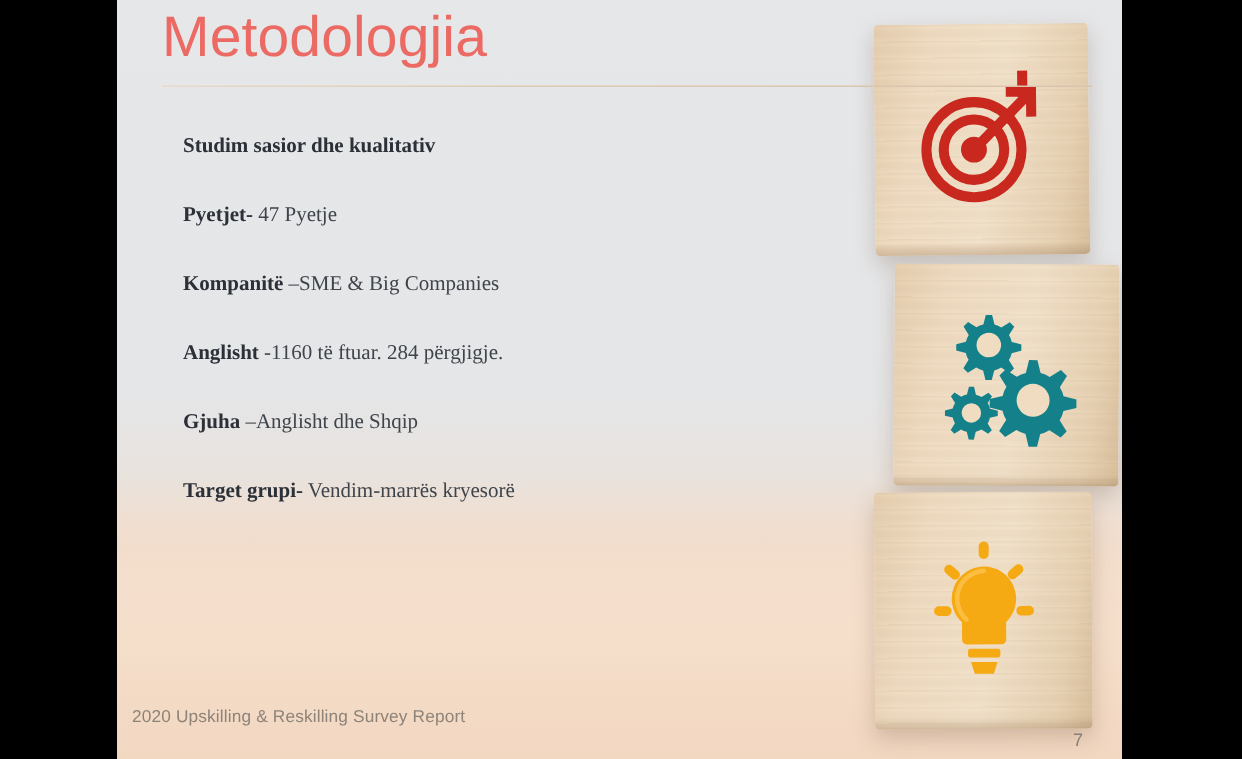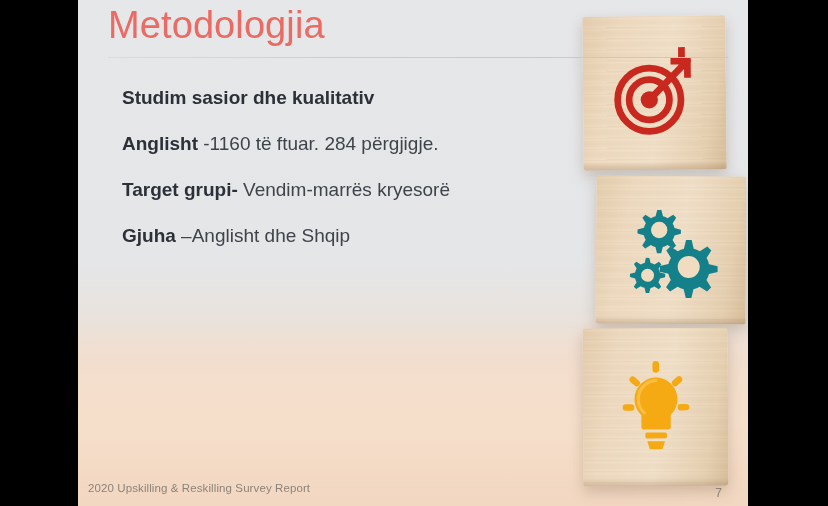--- a/index.html
+++ b/index.html
@@ -94,22 +94,22 @@
   }
 
   .body-list {
     position: absolute;
     left: 44px;
     top: 88px;
     width: 400px;
     z-index: 12;
   }
   .body-line {
-    font-family: Liberation Sans, sans-serif;
-    font-size: 19px;
+    font-family: Liberation Serif, serif;
+    font-size: 14px;
     color: #3b3f46;
     line-height: 20px;
     margin-bottom: 26px;
     white-space: nowrap;
   }
   .body-line .lead {
     font-weight: bold;
     color: #2c3038;
   }
   .body-line .rest {
@@ -179,21 +179,21 @@
     align-items: center;
     justify-content: center;
     z-index: 3;
   }
   .block-icon svg { display: block; }
 
   
   .footer-text {
     position: absolute;
     left: 10px;
-    bottom: 12px;
+    bottom: 22px;
     font-family: "Liberation Sans", sans-serif;
     font-size: 11.5px;
     color: #8d8378;
     letter-spacing: 0.1px;
     z-index: 20;
     white-space: nowrap;
   }
   .page-number {
     position: absolute;
     right: 26px;
@@ -273,27 +273,33 @@
     <div class="title-block">
       <div class="slide-title">Metodologjia</div>
     </div>
     <div class="title-rule"></div>
 
     <div class="body-list">
       <div class="body-line">
         <span class="lead">Studim sasior dhe kualitativ</span><span class="rest"></span>
       </div>
       <div class="body-line">
+        <span class="lead">Pyetjet-</span><span class="rest"> 47 Pyetje</span>
+      </div>
+      <div class="body-line">
+        <span class="lead">Kompanitë</span><span class="rest"> –SME &amp; Big Companies</span>
+      </div>
+      <div class="body-line">
         <span class="lead">Anglisht</span><span class="rest"> -1160 të ftuar. 284 përgjigje.</span>
       </div>
       <div class="body-line">
+        <span class="lead">Gjuha</span><span class="rest"> –Anglisht dhe Shqip</span>
+      </div>
+      <div class="body-line">
         <span class="lead">Target grupi-</span><span class="rest"> Vendim-marrës kryesorë</span>
-      </div>
-      <div class="body-line">
-        <span class="lead">Gjuha</span><span class="rest"> –Anglisht dhe Shqip</span>
       </div>
     </div>
 
     <div class="footer-text">2020 Upskilling &amp; Reskilling Survey Report</div>
     <div class="page-number">7</div>
 
   </div>
 </div>
 
 </body></html>

